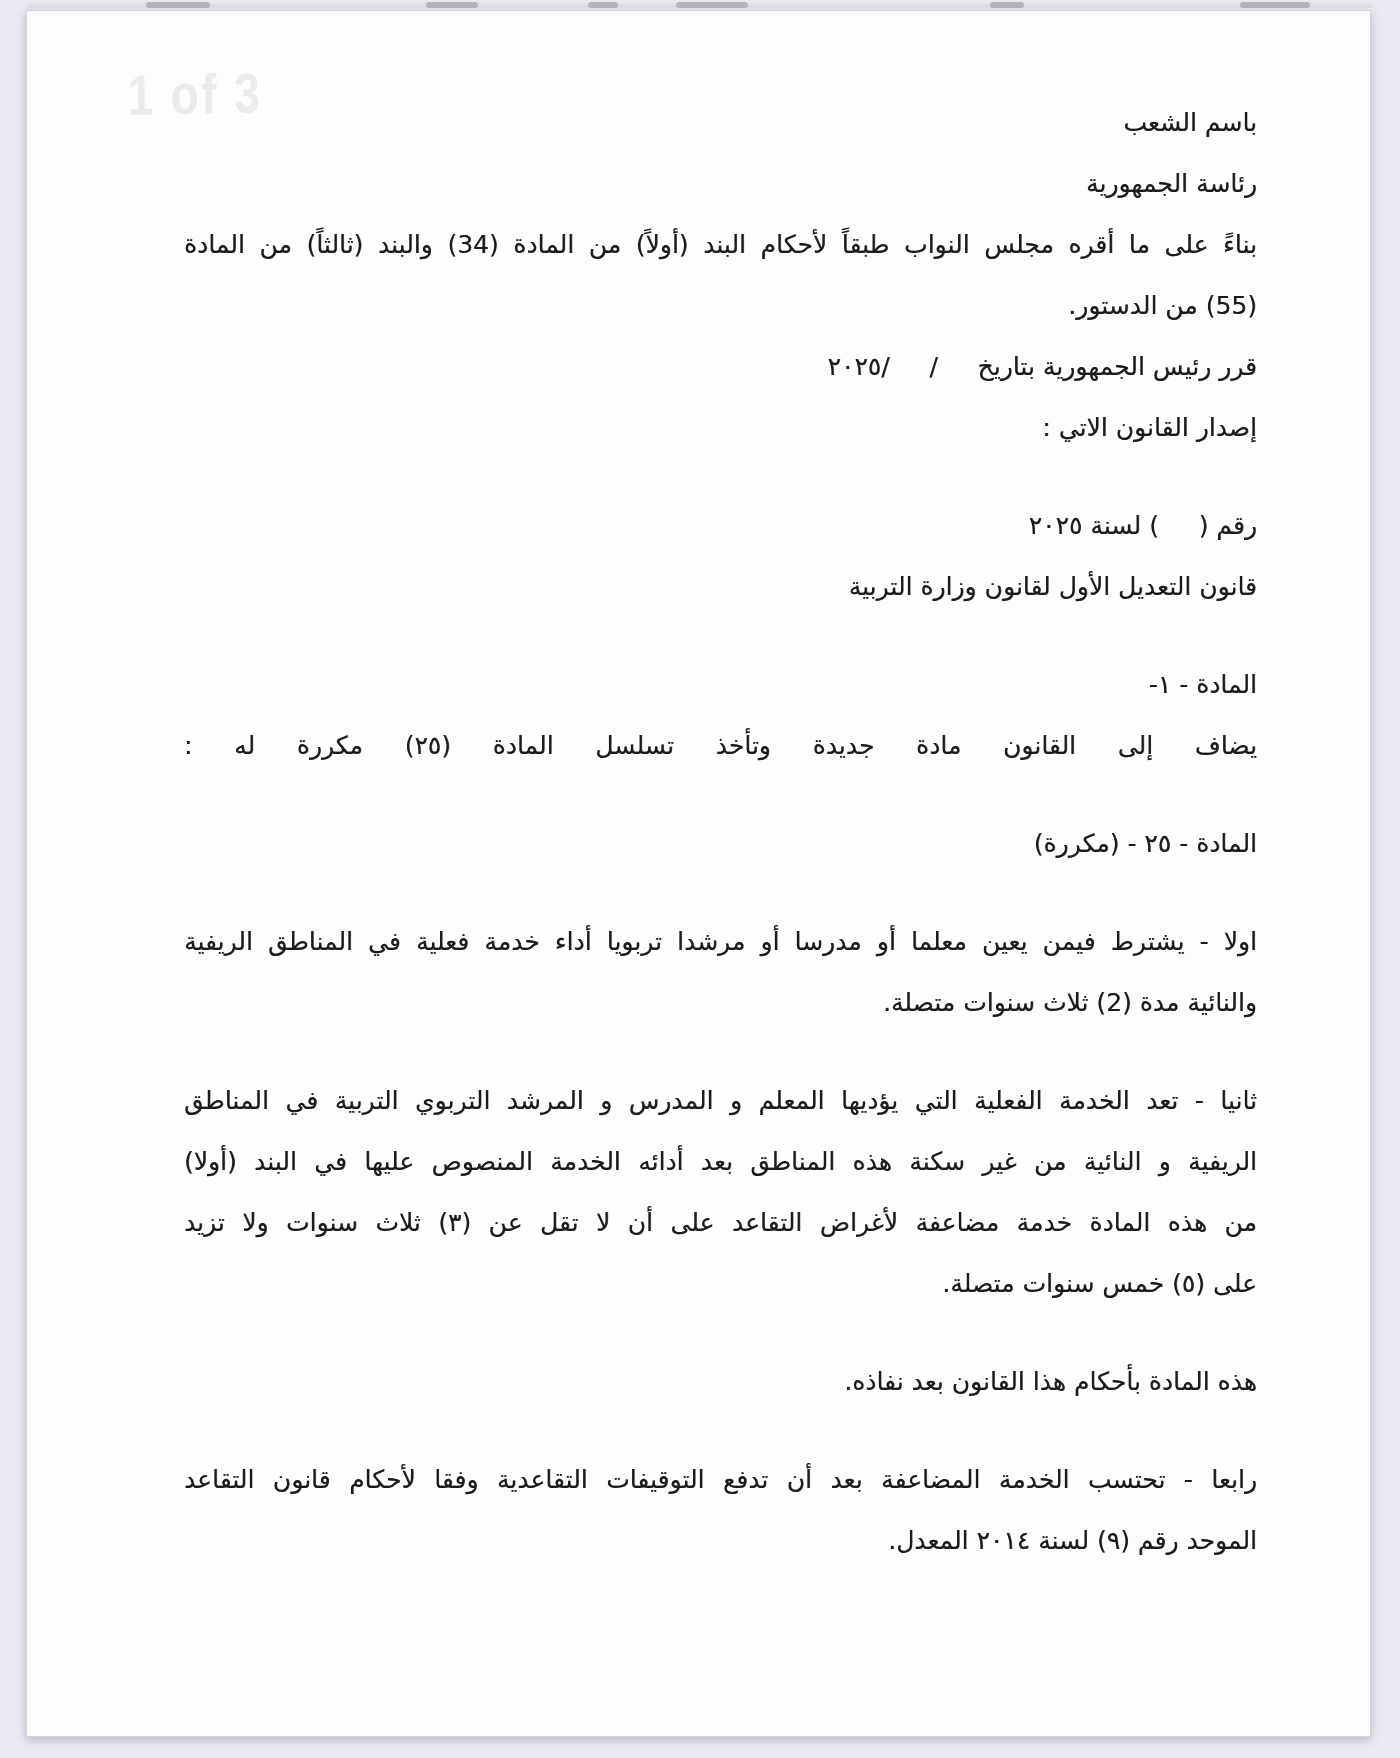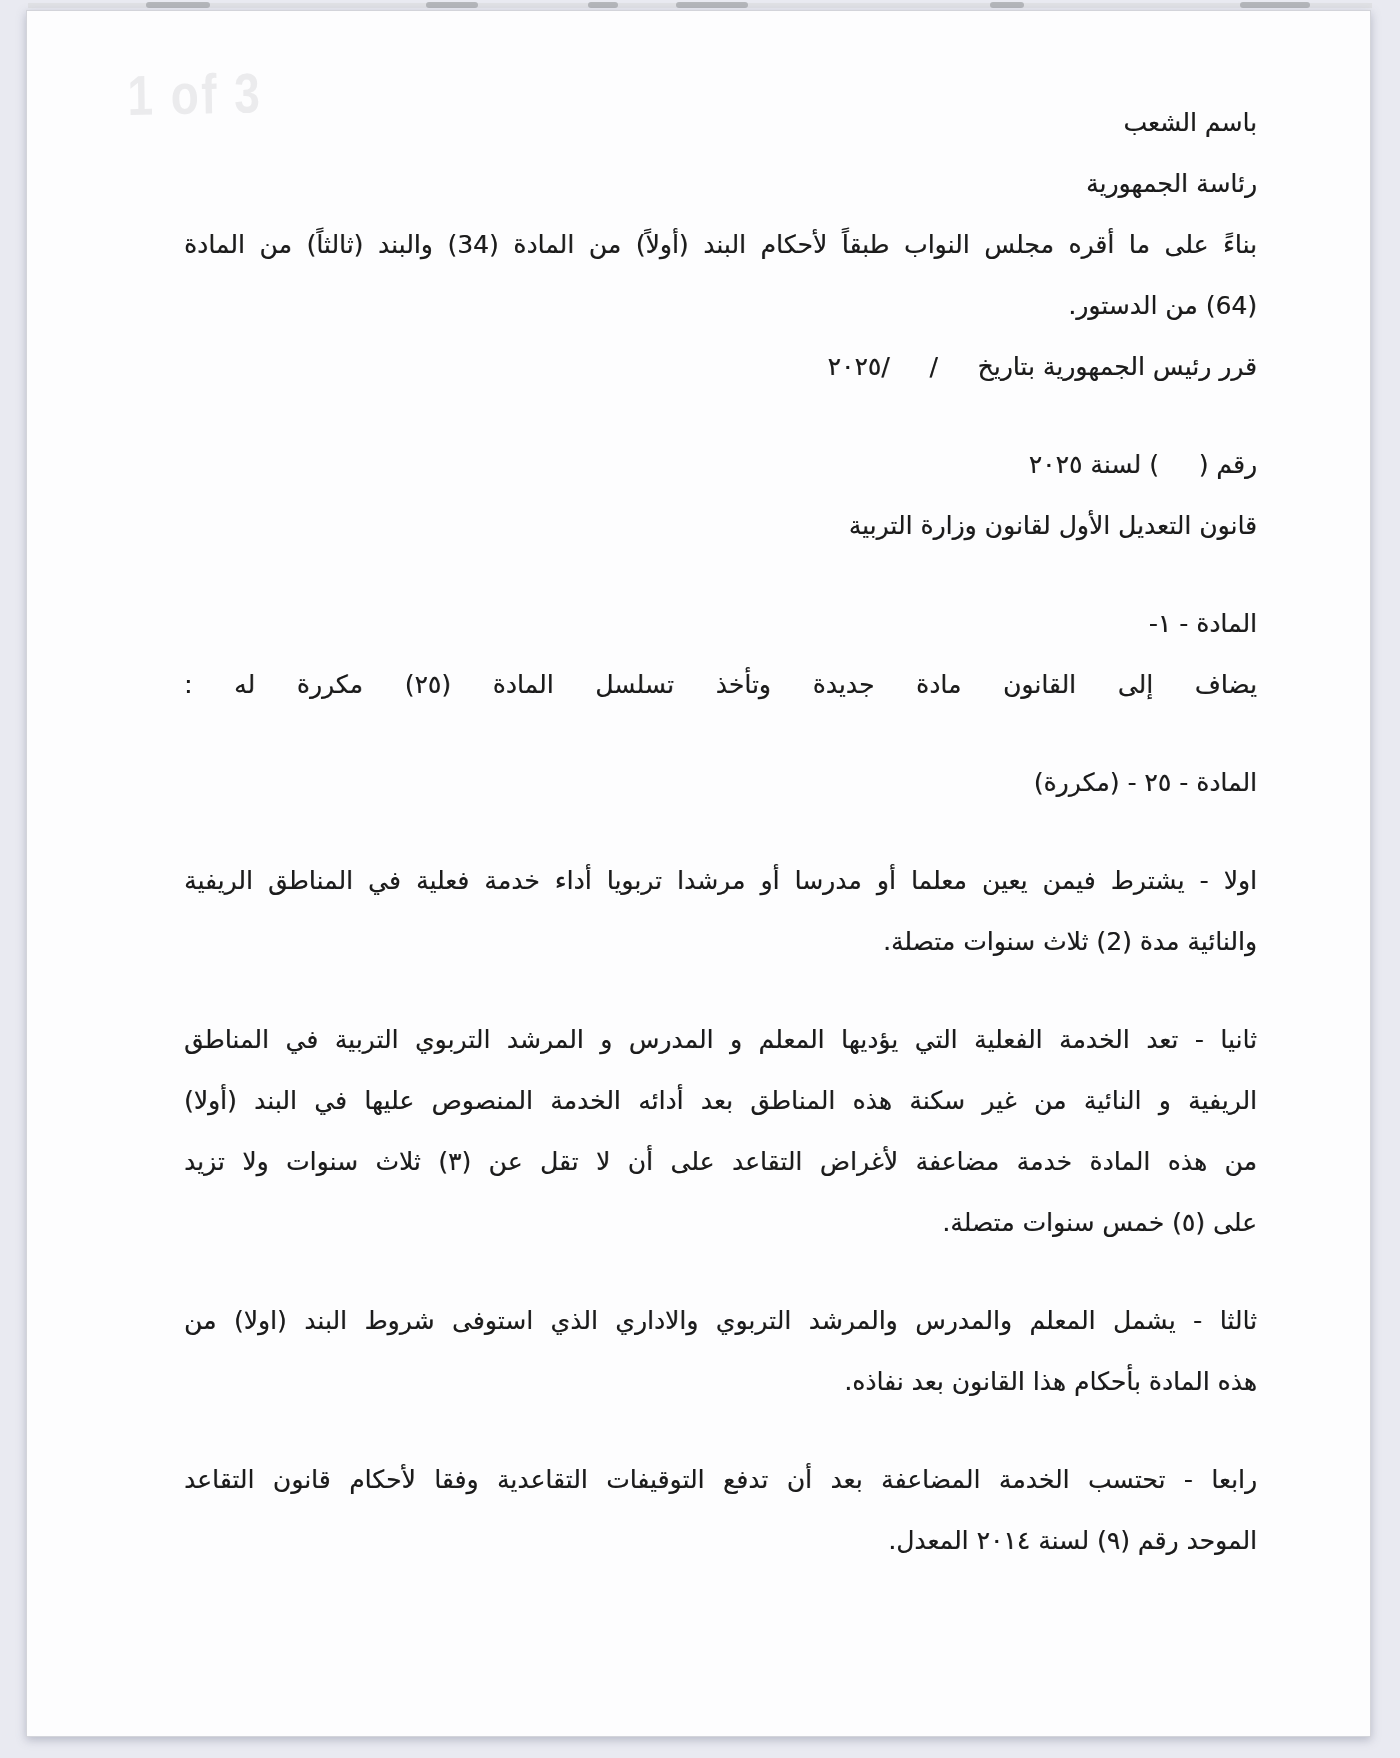--- a/index.html
+++ b/index.html
@@ -84,22 +84,23 @@
   <div class="page">
 
     <div class="watermark">1 of 3</div>
 
     <div class="content" dir="rtl" lang="ar">
 
       <section>
         <div class="line right">باسم الشعب</div>
         <div class="line right">رئاسة الجمهورية</div>
         <div class="line just">بناءً على ما أقره مجلس النواب طبقاً لأحكام البند (أولاً) من المادة (34) والبند (ثالثاً) من المادة</div>
-        <div class="line right">(64) من الدستور.</div>
+        <div class="line right">(55) من الدستور.</div>
         <div class="line right">قرر رئيس الجمهورية بتاريخ &nbsp;&nbsp;&nbsp; / &nbsp;&nbsp;&nbsp; /٢٠٢٥</div>
+        <div class="line right">إصدار القانون الاتي :</div>
       </section>
 
       <section>
         <div class="line center">رقم ( &nbsp;&nbsp;&nbsp; ) لسنة ٢٠٢٥</div>
         <div class="line center">قانون التعديل الأول لقانون وزارة التربية</div>
       </section>
 
       <section>
         <div class="line right">المادة - ١-</div>
         <div class="line just">يضاف إلى القانون مادة جديدة وتأخذ تسلسل المادة (٢٥) مكررة له :</div>
@@ -115,21 +116,20 @@
       </section>
 
       <section>
         <div class="line just">ثانيا - تعد الخدمة الفعلية التي يؤديها المعلم و المدرس و المرشد التربوي التربية في المناطق</div>
         <div class="line just">الريفية و النائية من غير سكنة هذه المناطق بعد أدائه الخدمة المنصوص عليها في البند (أولا)</div>
         <div class="line just">من هذه المادة خدمة مضاعفة لأغراض التقاعد على أن لا تقل عن (٣) ثلاث سنوات ولا تزيد</div>
         <div class="line right">على (٥) خمس سنوات متصلة.</div>
       </section>
 
       <section>
-        <div class="line just">ثالثا - يشمل المعلم والمدرس والمرشد التربوي والاداري الذي استوفى شروط البند (اولا) من</div>
         <div class="line right">هذه المادة بأحكام هذا القانون بعد نفاذه.</div>
       </section>
 
       <section>
         <div class="line just">رابعا - تحتسب الخدمة المضاعفة بعد أن تدفع التوقيفات التقاعدية وفقا لأحكام قانون التقاعد</div>
         <div class="line right">الموحد رقم (٩) لسنة ٢٠١٤ المعدل.</div>
       </section>
 
     </div>
   </div>

